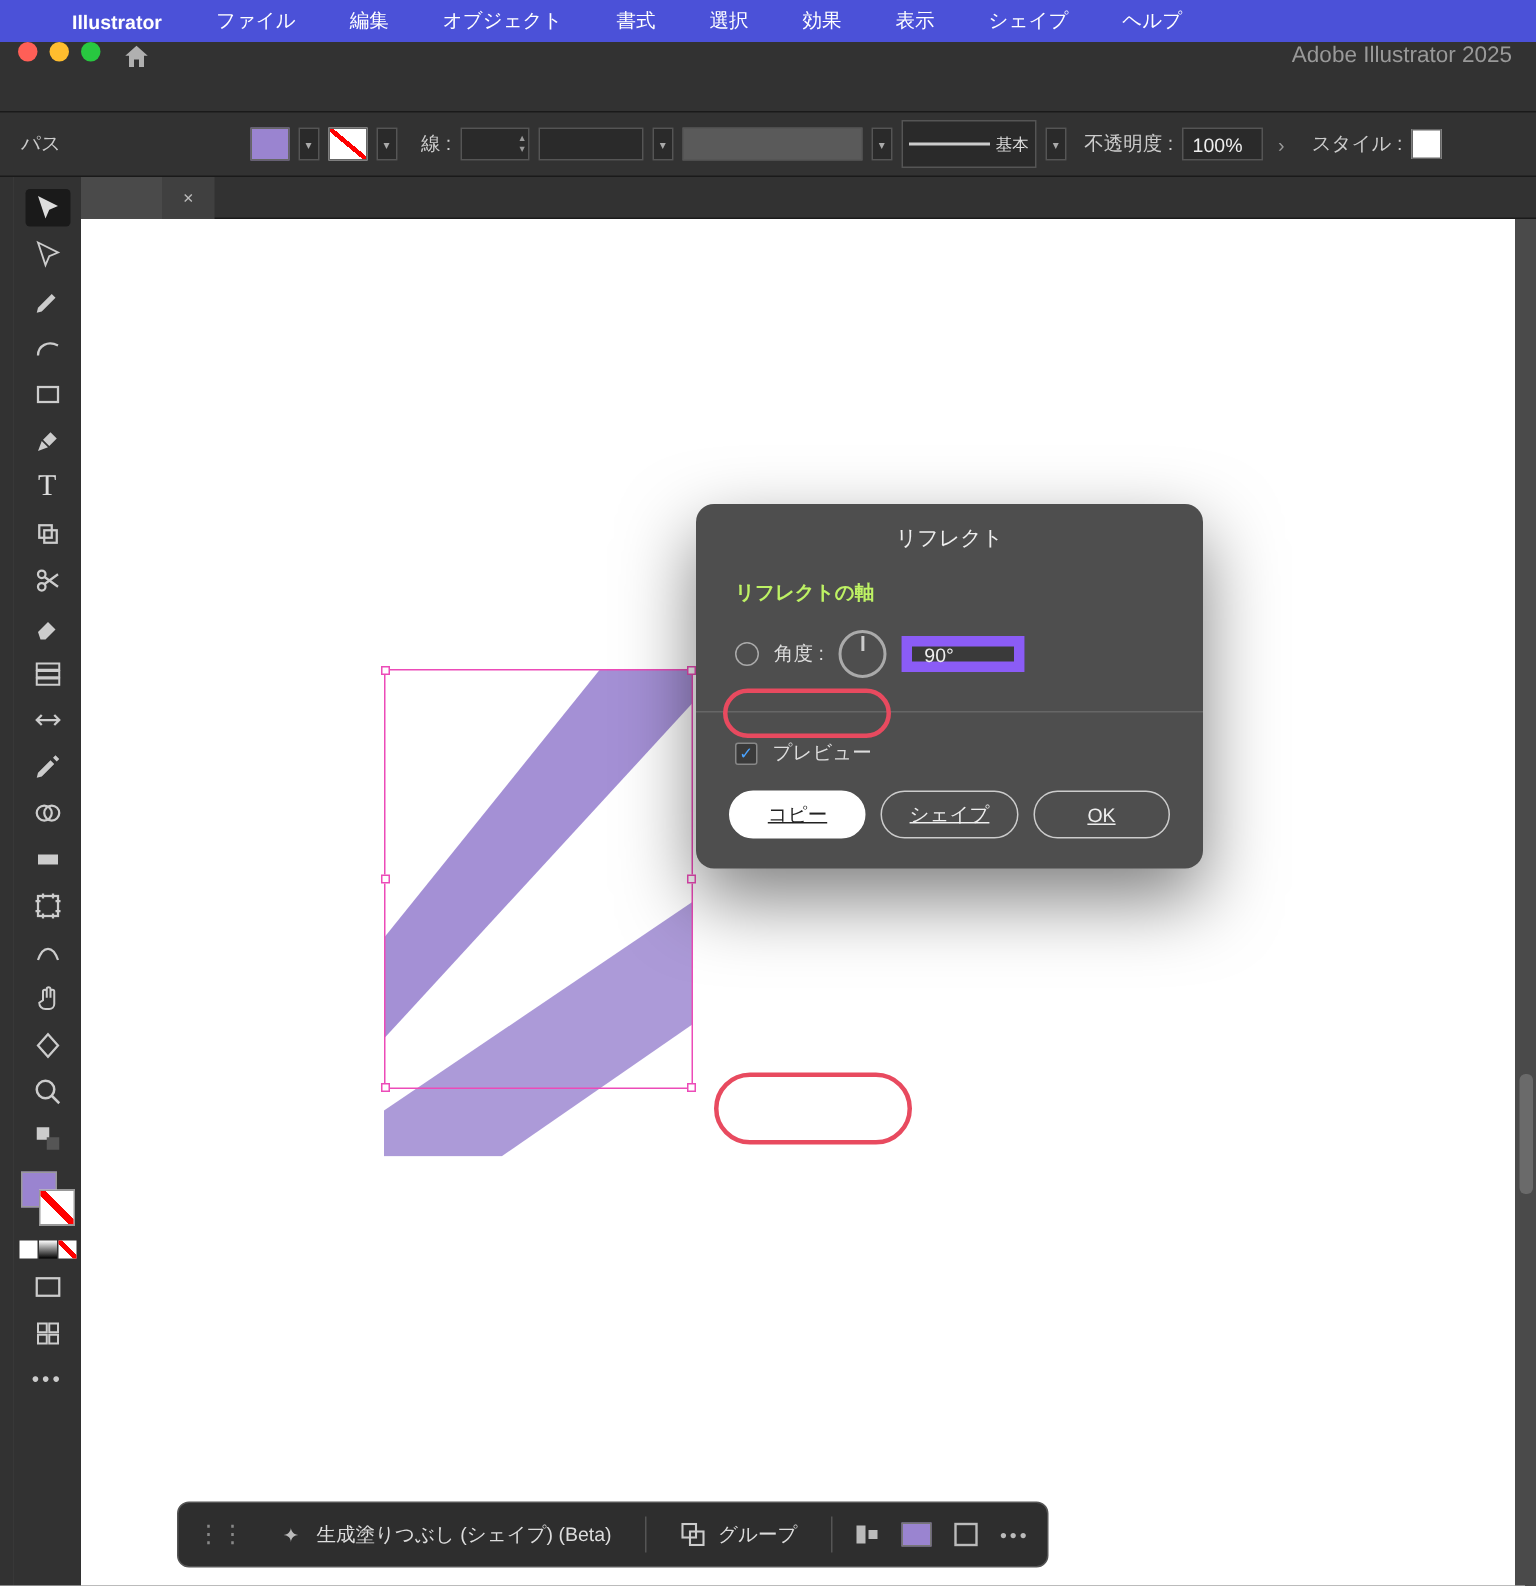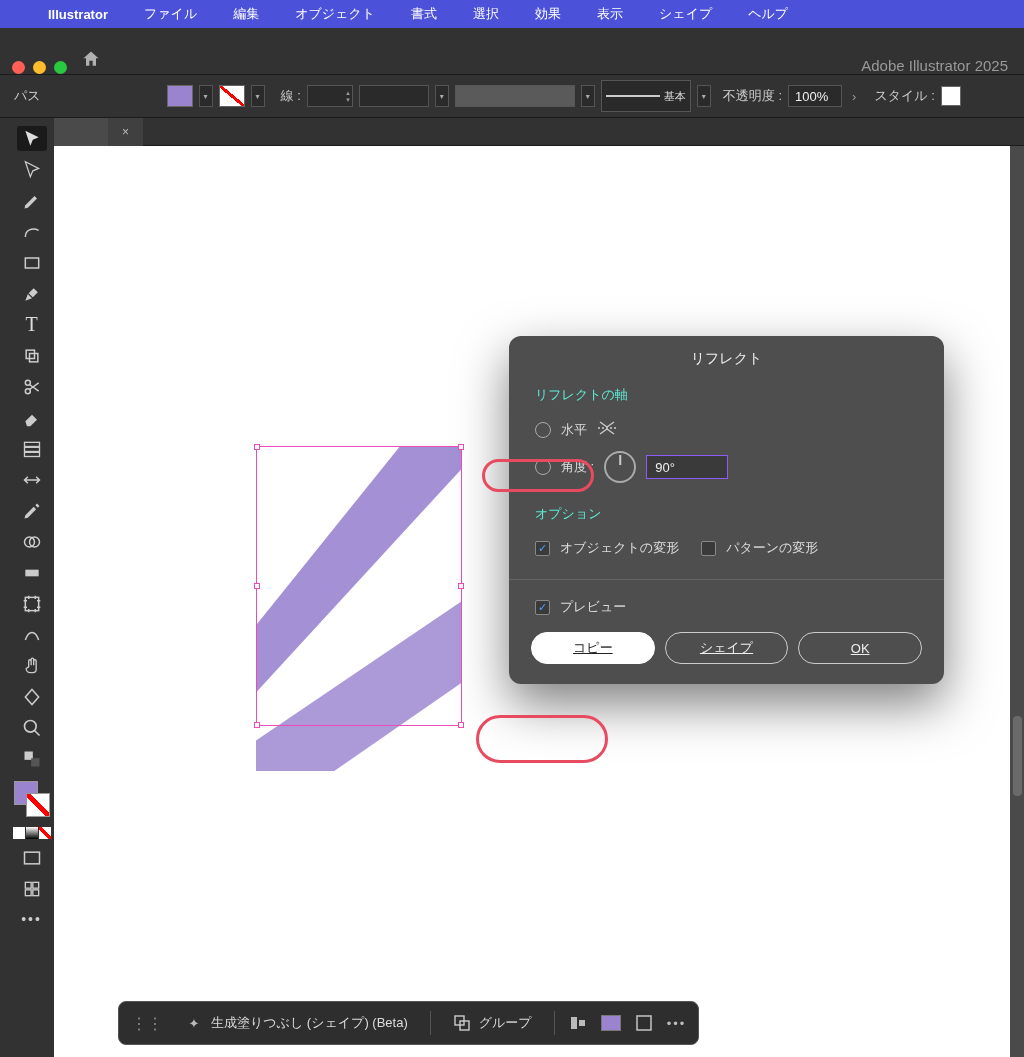--- a/index.html
+++ b/index.html
@@ -5,21 +5,21 @@
 * { margin: 0; padding: 0; box-sizing: border-box; font-family: -apple-system, "Hiragino Sans", sans-serif; }
 body { width: 1024px; height: 1057px; background: #4a4a4a; overflow: hidden; position: relative; }
 
 
 .menubar { height: 28px; background: #4b51d8; display: flex; align-items: center; padding: 0 12px; gap: 36px; color: white; font-size: 13px; }
 .menubar .apple { font-size: 16px; }
 .menubar .appname { font-weight: 600; }
 .menubar span { cursor: default; }
 
 
-.titlebar { height: 46px; background: #323232; display: flex; align-items: flex-end; padding: 0 12px; position: relative; }
+.titlebar { height: 46px; background: #323232; display: flex; align-items: flex-start; padding: 0 12px; position: relative; }
 .traffic { display: flex; gap: 8px; }
 .traffic div { width: 13px; height: 13px; border-radius: 50%; }
 .tclose { background: #ff5f57; }
 .tmin { background: #ffbd2e; }
 .tmax { background: #28c840; }
 .home-icon { margin-left: 14px; color: #b0b0b0; font-size: 20px; }
 .apptitle { position: absolute; right: 16px; color: #999; font-size: 15px; }
 
 
 .controlbar { height: 44px; background: #323232; border-top: 1px solid #1a1a1a; border-bottom: 1px solid #1a1a1a; display: flex; align-items: center; padding: 0 14px; color: #ccc; font-size: 13px; gap: 6px; }
@@ -66,32 +66,32 @@
 
 .selection { position:absolute; left:202px; top:300px; width:206px; height:280px; border:1px solid #ec4bb8; }
 .selection .h { position:absolute; width:6px; height:6px; background:#fff; border:1px solid #ec4bb8; }
 .selection .tl { left:-3px; top:-3px; } .selection .tr { right:-3px; top:-3px; }
 .selection .bl { left:-3px; bottom:-3px; } .selection .br { right:-3px; bottom:-3px; }
 .selection .ml { left:-3px; top:50%; margin-top:-3px; } .selection .mr { right:-3px; top:50%; margin-top:-3px; }
 .stripe2 { position:absolute; left:202px; top:455px; width:206px; height:170px; background:#9a84d0; clip-path: polygon(100% 0, 100% 48%, 38% 100%, 0 100%, 0 82%); opacity:0.82; }
 .stripe3 { position:absolute; left:202px; top:300px; width:206px; height:280px; background:#9a84d0; clip-path: polygon(70% 0, 100% 0, 100% 8%, 0 88%, 0 64%); opacity:0.9; }
 
 
-.dialog { position:absolute; left:464px; top:336px; width:435px; background:#4e4e4e; border-radius:12px; box-shadow: 0 20px 50px rgba(0,0,0,0.5); color:#ddd; font-size:13px; padding-bottom:20px;margin-left:45px; }
+.dialog { position:absolute; left:464px; top:336px; width:338px; background:#4e4e4e; border-radius:12px; box-shadow: 0 20px 50px rgba(0,0,0,0.5); color:#ddd; font-size:13px; padding-bottom:20px; }
 .dialog .dtitle { text-align:center; padding:14px 0 10px; font-size:14px; color:#eee; }
 .dialog .section { padding: 8px 26px; }
-.dialog .seclabel { color:#5eead4; margin-bottom:10px; font-size:13px; }
+.dialog .seclabel { color:#bef264; margin-bottom:10px; font-size:13px;font-weight:bold; }
 .dialog .row { display:flex; align-items:center; gap:10px; padding:6px 0; }
 .radio { width:16px; height:16px; border:1.5px solid #aaa; border-radius:50%; display:flex; align-items:center; justify-content:center; }
 .radio.checked { border-color:#4aa3ff; }
 .radio.checked::after { content:''; width:8px; height:8px; background:#4aa3ff; border-radius:50%; }
 .axis-icon { color:#ccc; font-size:14px; }
 .angle-knob { width:32px; height:32px; border:2px solid #aaa; border-radius:50%; position:relative; }
 .angle-knob::after { content:''; position:absolute; left:50%; top:2px; width:1.5px; height:10px; background:#ccc; transform:translateX(-50%); }
-.angle-in { width:82px; height:24px; background:#3a3a3a; border:1px solid #8b5cf6; color:#eee; padding:0 8px; display:flex; align-items:center; }
+.angle-in { width:82px; height:24px; background:#3a3a3a; border:7px solid #8b5cf6; color:#eee; padding:0 8px; display:flex; align-items:center; }
 .checkbox { width:15px; height:15px; background:#3a3a3a; border:1px solid #888; border-radius:2px; display:flex; align-items:center; justify-content:center; font-size:11px; color:#4aa3ff; }
 .checkbox.checked::after { content:'✓'; }
 .dialog hr { border:none; border-top:1px solid #666; margin:8px 0; }
 .dbuttons { display:flex; gap:10px; padding:6px 22px 0; }
 .dbtn { flex:1; height:32px; border:1.5px solid #ccc; border-radius:16px; display:flex; align-items:center; justify-content:center; font-size:13px; color:#eee;text-decoration:underline; }
 .dbtn.primary { background:#fff; color:#222; border-color:#fff; font-weight:500; }
 
 
 .hl-vert { position:absolute; left:482px; top:459px; width:112px; height:33px; border:3px solid #e84a5f; border-radius:18px; pointer-events:none; }
 .hl-copy { position:absolute; left:476px; top:715px; width:132px; height:48px; border:3.5px solid #e84a5f; border-radius:24px; pointer-events:none; }
@@ -333,44 +333,25 @@
 <div class="rightgutter">
   <div class="scrollthumb"></div>
 </div>
 
 <div class="dialog">
   <div class="dtitle">リフレクト</div>
   <div class="section">
     <div class="seclabel">リフレクトの軸</div>
     <div class="row">
       <div class="radio"></div>
-      <span>水平</span>
-      <span class="axis-icon">
-        <svg width="20" height="16" viewBox="0 0 20 16" fill="none" stroke="#ccc" stroke-width="1.4">
-            <path d="M3 2l7 5 7-5M3 14l7-5 7 5"></path>
-            <line x1="1" y1="8" x2="19" y2="8" stroke-dasharray="2 2"></line>
-          </svg>
-      </span>
-    </div>
-    <div class="row">
-      <div class="radio"></div>
       <span>角度 :</span>
       <div class="angle-knob"></div>
       <div class="angle-in">
           <span>90°</span>
         </div>
-    </div>
-  </div>
-  <div class="section">
-    <div class="seclabel">オプション</div>
-    <div class="row">
-      <div class="checkbox checked"></div>
-      <span>オブジェクトの変形</span>
-      <div class="checkbox" style="margin-left:12px"></div>
-      <span>パターンの変形</span>
     </div>
   </div>
   <hr>
   <div class="section" style="padding-top:4px;padding-bottom:4px">
     <div class="row">
       <div class="checkbox checked"></div>
       <span>プレビュー</span>
     </div>
   </div>
   <div class="dbuttons">

